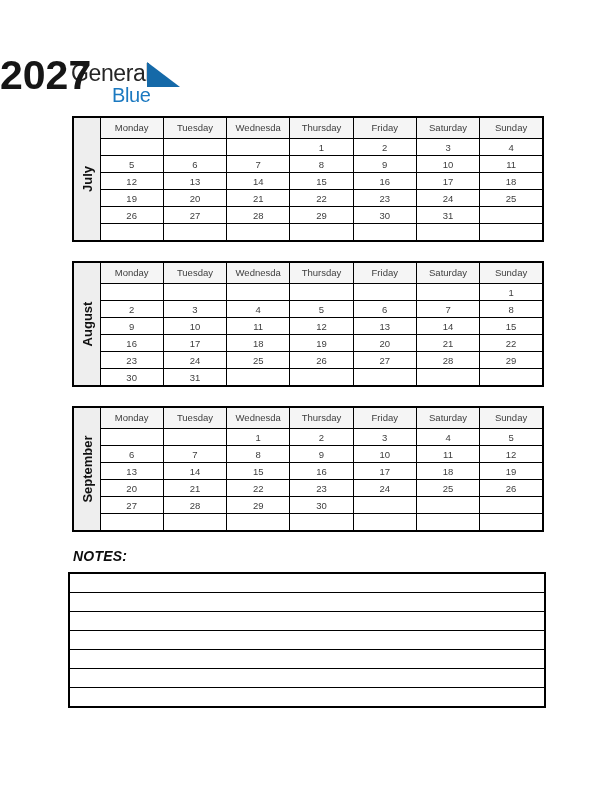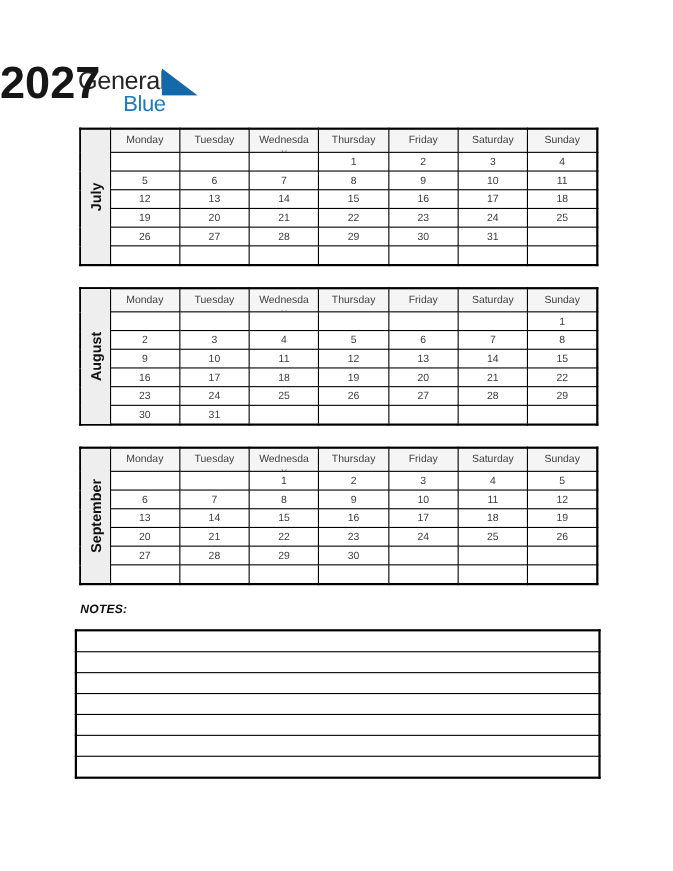--- a/index.html
+++ b/index.html
@@ -61,21 +61,21 @@
   }
 
   td.day {
     height:16px; text-align:center; vertical-align:middle;
     font-size:9.5px; color:var(--text-gray,#3d3d3d); background:#fff;
   }
 
   
   .notes-label {
     position:absolute; left:73px; top:548px;
-    font-size:11px; font-weight:bold; font-style:italic; color:#0d0d0d;
+    font-size:14px; font-weight:bold; font-style:italic; color:#0d0d0d;
     letter-spacing:0.2px;
   }
   table.notes-table {
     position:absolute; left:68px; top:572px; width:476px;
     border-collapse:collapse; table-layout:fixed; border:2px solid #000;
   }
   table.notes-table td { border:1px solid #000; height:18px; font-size:9.5px; color:#3d3d3d; padding:0 4px; }
 </style>
 </head>
 <body>

